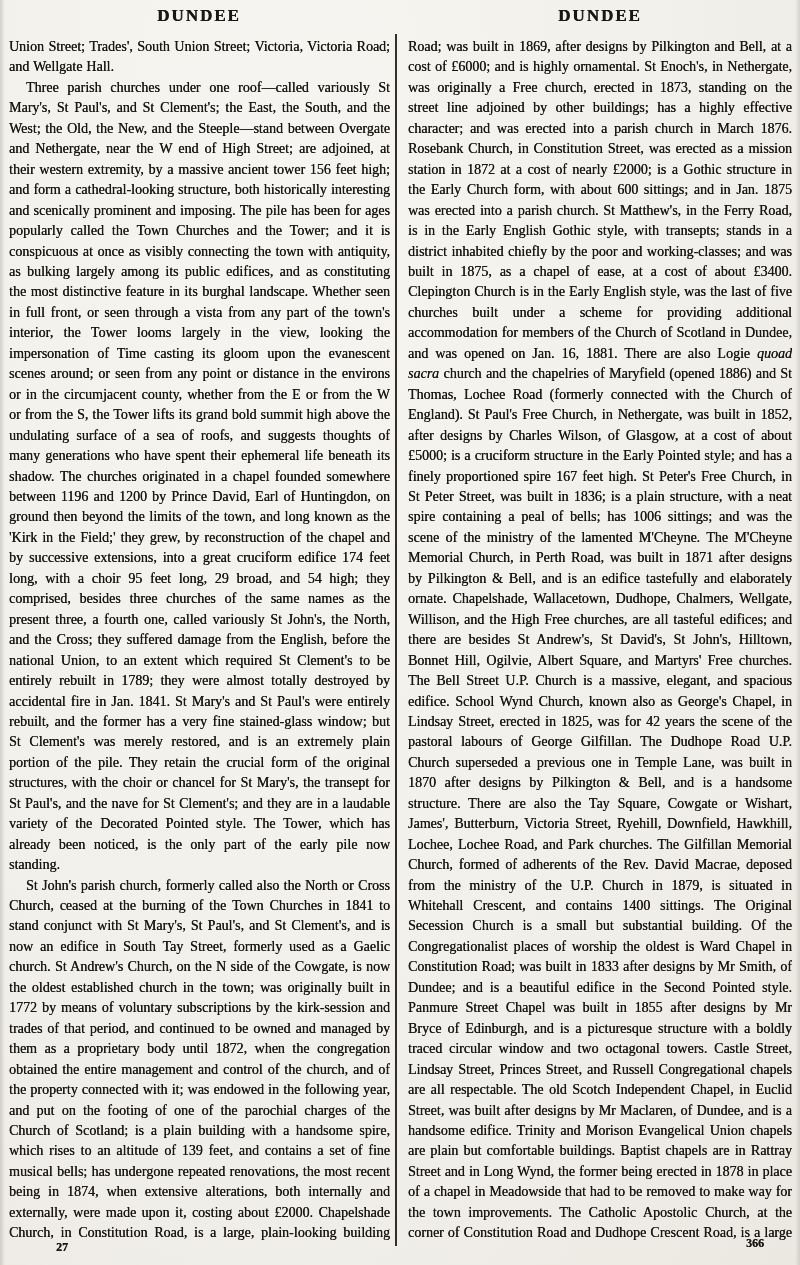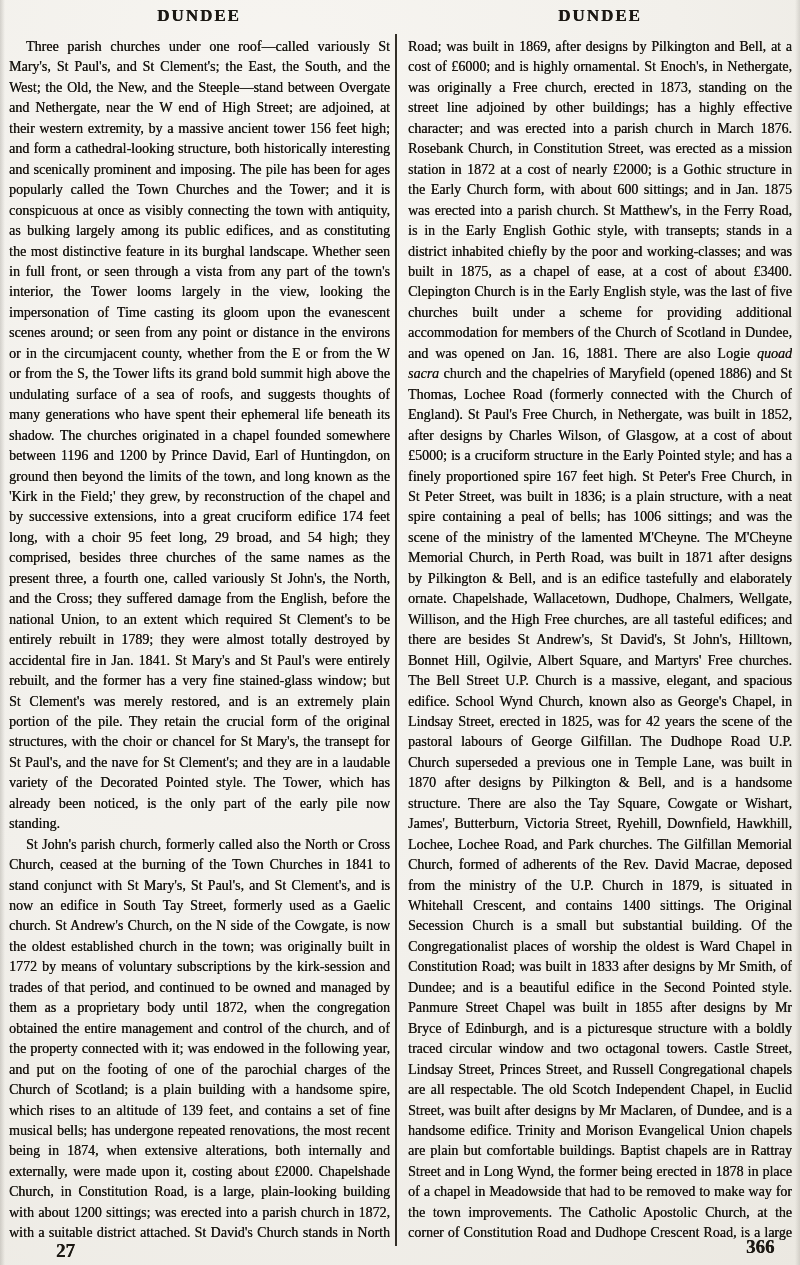--- a/index.html
+++ b/index.html
@@ -54,21 +54,21 @@
     text-shadow: 0.25px 0 0 currentColor;
     word-spacing: 0.5px;
     hyphens: auto;
   }
   .para { margin: 0; }
   .para.indent { text-indent: 17px; }
   .it { font-style: italic; }
 
   .page-number {
     position: absolute;
-    font-size: 19px;
+    font-size: 12px;
     font-weight: 700;
     text-shadow: 0.3px 0 0 currentColor;
   }
   .page-number.left  { left: 56px;  top: 1240px; }
   .page-number.right { left: 746px; top: 1236px; }
 
   
   .edge-shade-left {
     position: absolute; left: 0; top: 0; width: 5px; height: 1265px;
     background: linear-gradient(to right, rgba(60,55,45,0.18), rgba(60,55,45,0));
@@ -87,20 +87,21 @@
   <div class="edge-shade-right"></div>
 
   <div class="col-header left">DUNDEE</div>
 
   <div class="col-header right">DUNDEE</div>
 
   <div class="divider"></div>
 
   <div class="column left">
     <div class="col-body">
+        <p class="para"><span>Union Street; Trades', South Union Street; Victoria, Victoria Road; and Wellgate Hall.</span></p>
         <p class="para indent"><span>Three parish churches under one roof—called variously St Mary's, St Paul's, and St Clement's; the East, the South, and the West; the Old, the New, and the Steeple—stand between Overgate and Nethergate, near the W end of High Street; are adjoined, at their western extremity, by a massive ancient tower 156 feet high; and form a cathedral-looking structure, both historically interesting and scenically prominent and imposing. The pile has been for ages popularly called the Town Churches and the Tower; and it is conspicuous at once as visibly connecting the town with antiquity, as bulking largely among its public edifices, and as constituting the most distinctive feature in its burghal landscape. Whether seen in full front, or seen through a vista from any part of the town's interior, the Tower looms largely in the view, looking the impersonation of Time casting its gloom upon the evanescent scenes around; or seen from any point or distance in the environs or in the circumjacent county, whether from the E or from the W or from the S, the Tower lifts its grand bold summit high above the undulating surface of a sea of roofs, and suggests thoughts of many generations who have spent their ephemeral life beneath its shadow. The churches originated in a chapel founded somewhere between 1196 and 1200 by Prince David, Earl of Huntingdon, on ground then beyond the limits of the town, and long known as the 'Kirk in the Field;' they grew, by reconstruction of the chapel and by successive extensions, into a great cruciform edifice 174 feet long, with a choir 95 feet long, 29 broad, and 54 high; they comprised, besides three churches of the same names as the present three, a fourth one, called variously St John's, the North, and the Cross; they suffered damage from the English, before the national Union, to an extent which required St Clement's to be entirely rebuilt in 1789; they were almost totally destroyed by accidental fire in Jan. 1841. St Mary's and St Paul's were entirely rebuilt, and the former has a very fine stained-glass window; but St Clement's was merely restored, and is an extremely plain portion of the pile. They retain the crucial form of the original structures, with the choir or chancel for St Mary's, the transept for St Paul's, and the nave for St Clement's; and they are in a laudable variety of the Decorated Pointed style. The Tower, which has already been noticed, is the only part of the early pile now standing.</span></p>
         <p class="para indent"><span>St John's parish church, formerly called also the North or Cross Church, ceased at the burning of the Town Churches in 1841 to stand conjunct with St Mary's, St Paul's, and St Clement's, and is now an edifice in South Tay Street, formerly used as a Gaelic church. St Andrew's Church, on the N side of the Cowgate, is now the oldest established church in the town; was originally built in 1772 by means of voluntary subscriptions by the kirk-session and trades of that period, and continued to be owned and managed by them as a proprietary body until 1872, when the congregation obtained the entire management and control of the church, and of the property connected with it; was endowed in the following year, and put on the footing of one of the parochial charges of the Church of Scotland; is a plain building with a handsome spire, which rises to an altitude of 139 feet, and contains a set of fine musical bells; has undergone repeated renovations, the most recent being in 1874, when extensive alterations, both internally and externally, were made upon it, costing about £2000. Chapelshade Church, in Constitution Road, is a large, plain-looking building with about 1200 sittings; was erected into a parish church in 1872, with a suitable district attached. St David's Church stands in North Tay Street; was originally an Independent chapel, built in 1800; passed by sale to the Church of Scotland in 1823; is exteriorly a very plain edifice, but interiorly handsome; and contains nearly 2000 sittings. Wallacetown Church was opened in May 1840, and in March 1874 was erected into a parish </span></p>
       </div>
   </div>
 
   <div class="column right">
     <div class="col-body">
         <p class="para"><span>Road; was built in 1869, after designs by Pilkington and Bell, at a cost of £6000; and is highly ornamental. St Enoch's, in Nethergate, was originally a Free church, erected in 1873, standing on the street line adjoined by other buildings; has a highly effective character; and was erected into a parish church in March 1876. Rosebank Church, in Constitution Street, was erected as a mission station in 1872 at a cost of nearly £2000; is a Gothic structure in the Early Church form, with about 600 sittings; and in Jan. 1875 was erected into a parish church. St Matthew's, in the Ferry Road, is in the Early English Gothic style, with transepts; stands in a district inhabited chiefly by the poor and working-classes; and was built in 1875, as a chapel of ease, at a cost of about £3400. Clepington Church is in the Early English style, was the last of five churches built under a scheme for providing additional accommodation for members of the Church of Scotland in Dundee, and was opened on Jan. 16, 1881. There are also Logie </span><span class="it">quoad sacra</span><span> church and the chapelries of Maryfield (opened 1886) and St Thomas, Lochee Road (formerly connected with the Church of England). St Paul's Free Church, in Nethergate, was built in 1852, after designs by Charles Wilson, of Glasgow, at a cost of about £5000; is a cruciform structure in the Early Pointed style; and has a finely proportioned spire 167 feet high. St Peter's Free Church, in St Peter Street, was built in 1836; is a plain structure, with a neat spire containing a peal of bells; has 1006 sittings; and was the scene of the ministry of the lamented M'Cheyne. The M'Cheyne Memorial Church, in Perth Road, was built in 1871 after designs by Pilkington &amp; Bell, and is an edifice tastefully and elaborately ornate. Chapelshade, Wallacetown, Dudhope, Chalmers, Wellgate, Willison, and the High Free churches, are all tasteful edifices; and there are besides St Andrew's, St David's, St John's, Hilltown, Bonnet Hill, Ogilvie, Albert Square, and Martyrs' Free churches. The Bell Street U.P. Church is a massive, elegant, and spacious edifice. School Wynd Church, known also as George's Chapel, in Lindsay Street, erected in 1825, was for 42 years the scene of the pastoral labours of George Gilfillan. The Dudhope Road U.P. Church superseded a previous one in Temple Lane, was built in 1870 after designs by Pilkington &amp; Bell, and is a handsome structure. There are also the Tay Square, Cowgate or Wishart, James', Butterburn, Victoria Street, Ryehill, Downfield, Hawkhill, Lochee, Lochee Road, and Park churches. The Gilfillan Memorial Church, formed of adherents of the Rev. David Macrae, deposed from the ministry of the U.P. Church in 1879, is situated in Whitehall Crescent, and contains 1400 sittings. The Original Secession Church is a small but substantial building. Of the Congregationalist places of worship the oldest is Ward Chapel in Constitution Road; was built in 1833 after designs by Mr Smith, of Dundee; and is a beautiful edifice in the Second Pointed style. Panmure Street Chapel was built in 1855 after designs by Mr Bryce of Edinburgh, and is a picturesque structure with a boldly traced circular window and two octagonal towers. Castle Street, Lindsay Street, Princes Street, and Russell Congregational chapels are all respectable. The old Scotch Independent Chapel, in Euclid Street, was built after designs by Mr Maclaren, of Dundee, and is a handsome edifice. Trinity and Morison Evangelical Union chapels are plain but comfortable buildings. Baptist chapels are in Rattray Street and in Long Wynd, the former being erected in 1878 in place of a chapel in Meadowside that had to be removed to make way for the town improvements. The Catholic Apostolic Church, at the corner of Constitution Road and Dudhope Crescent Road, is a large and very handsome edifice in the Pointed style, and was erected in 1867; it has a tastefully decorated interior, and is divided into nave and aisles, the latter being lighted by two light windows, and the nave from a clerestory. Wesleyan Methodist chapels are in Ward Road and Victoria Road; both are neat structures; and the latter was built in 1869 after designs by Alexander Johnston, of Dundee. The</span></p>
       </div>
   </div>

